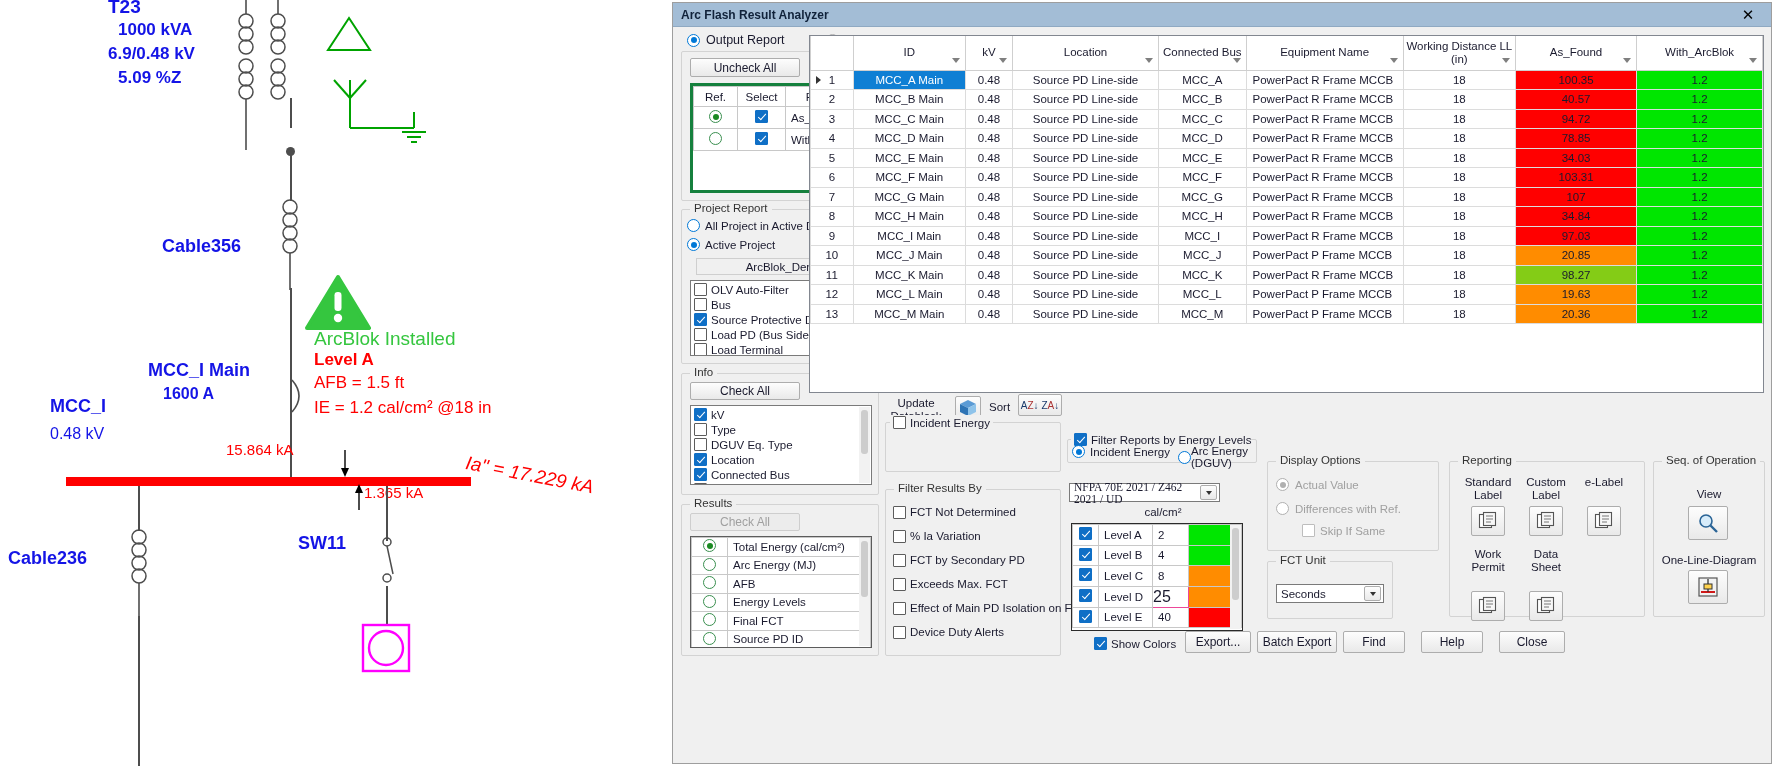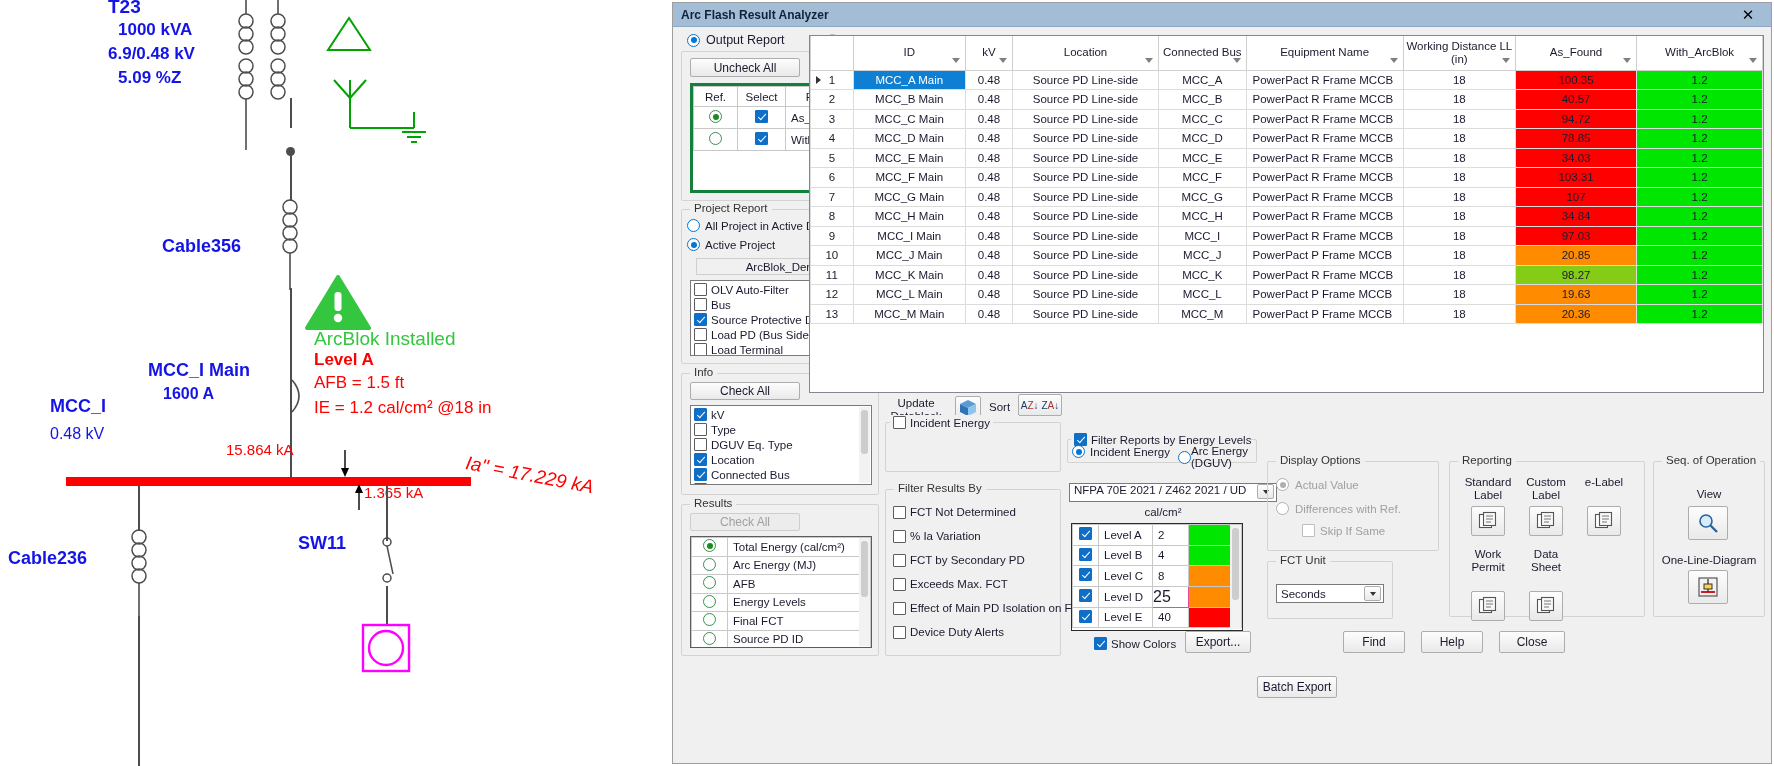--- a/index.html
+++ b/index.html
@@ -647,21 +647,21 @@
       <div style="position:absolute;left:4px;top:5px;display:flex;align-items:center;gap:5px;">
         <span class="rad on"></span>
         <span style="font-size:11.5px;">Incident Energy</span>
       </div>
       <div style="position:absolute;left:110px;top:5px;display:flex;align-items:center;">
         <span class="rad"></span>
         <span style="font-size:11.5px;">Arc Energy (DGUV)</span>
       </div>
     </div>
 
-    <div style="position:absolute;left:396px;top:456px;width:208px;height:19px;background:#fff;border:1px solid #7a7a7a;display:flex;">
+    <div style="position:absolute;left:396px;top:456px;width:151px;height:19px;background:#fff;border:1px solid #7a7a7a;display:flex;align-items:center;font-family:Liberation Serif, serif;">
       <span style="flex:1;padding-left:4px;font-size:11.5px;">NFPA 70E 2021 / Z462 2021 / UD</span>
       <span class="btn" style="width:17px;height:15px;margin-right:2px;">
         <span style="border-left:3.5px solid transparent;border-right:3.5px solid transparent;border-top:4px solid #333;"></span>
       </span>
     </div>
 
     <div style="position:absolute;left:396px;top:479px;width:188px;text-align:center;font-size:11.5px;">cal/cm²</div>
 
     <div style="position:absolute;left:398px;top:496px;width:172px;height:108px;background:#fff;border:1px solid #2b2b2b;overflow:hidden;">
       <table style="border-collapse:collapse;width:100%;font-size:11.5px;table-layout:fixed;">
@@ -822,20 +822,20 @@
           <line x1="11" y1="3" x2="11" y2="8" stroke="#333" stroke-width="1.3"></line>
           <rect x="7" y="8" width="8" height="5" fill="#ffd24d" stroke="#333" stroke-width="1"></rect>
           <line x1="4" y1="16" x2="18" y2="16" stroke="#c00" stroke-width="1.8"></line>
           <line x1="11" y1="13" x2="11" y2="16" stroke="#333" stroke-width="1.3"></line>
         </svg>
       </div>
     </div>
 
     <div id="footer-btns">
         <div class="btn" style="position: absolute; left: 512px; top: 604px; width: 66px; height: 22px;">Export...</div>
-        <div class="btn" style="position: absolute; left: 584px; top: 604px; width: 80px; height: 22px; margin-top: 45px;">Batch Export</div>
+        <div class="btn" style="position: absolute; left: 584px; top: 604px; width: 80px; height: 22px;">Batch Export</div>
         <div class="btn" style="position: absolute; left: 670px; top: 604px; width: 62px; height: 22px;">Find</div>
         <div class="btn" style="position: absolute; left: 748px; top: 604px; width: 62px; height: 22px;">Help</div>
         <div class="btn" style="position: absolute; left: 826px; top: 604px; width: 66px; height: 22px;">Close</div>
       </div>
 
   </div>
 </div>
 
 </body></html>

